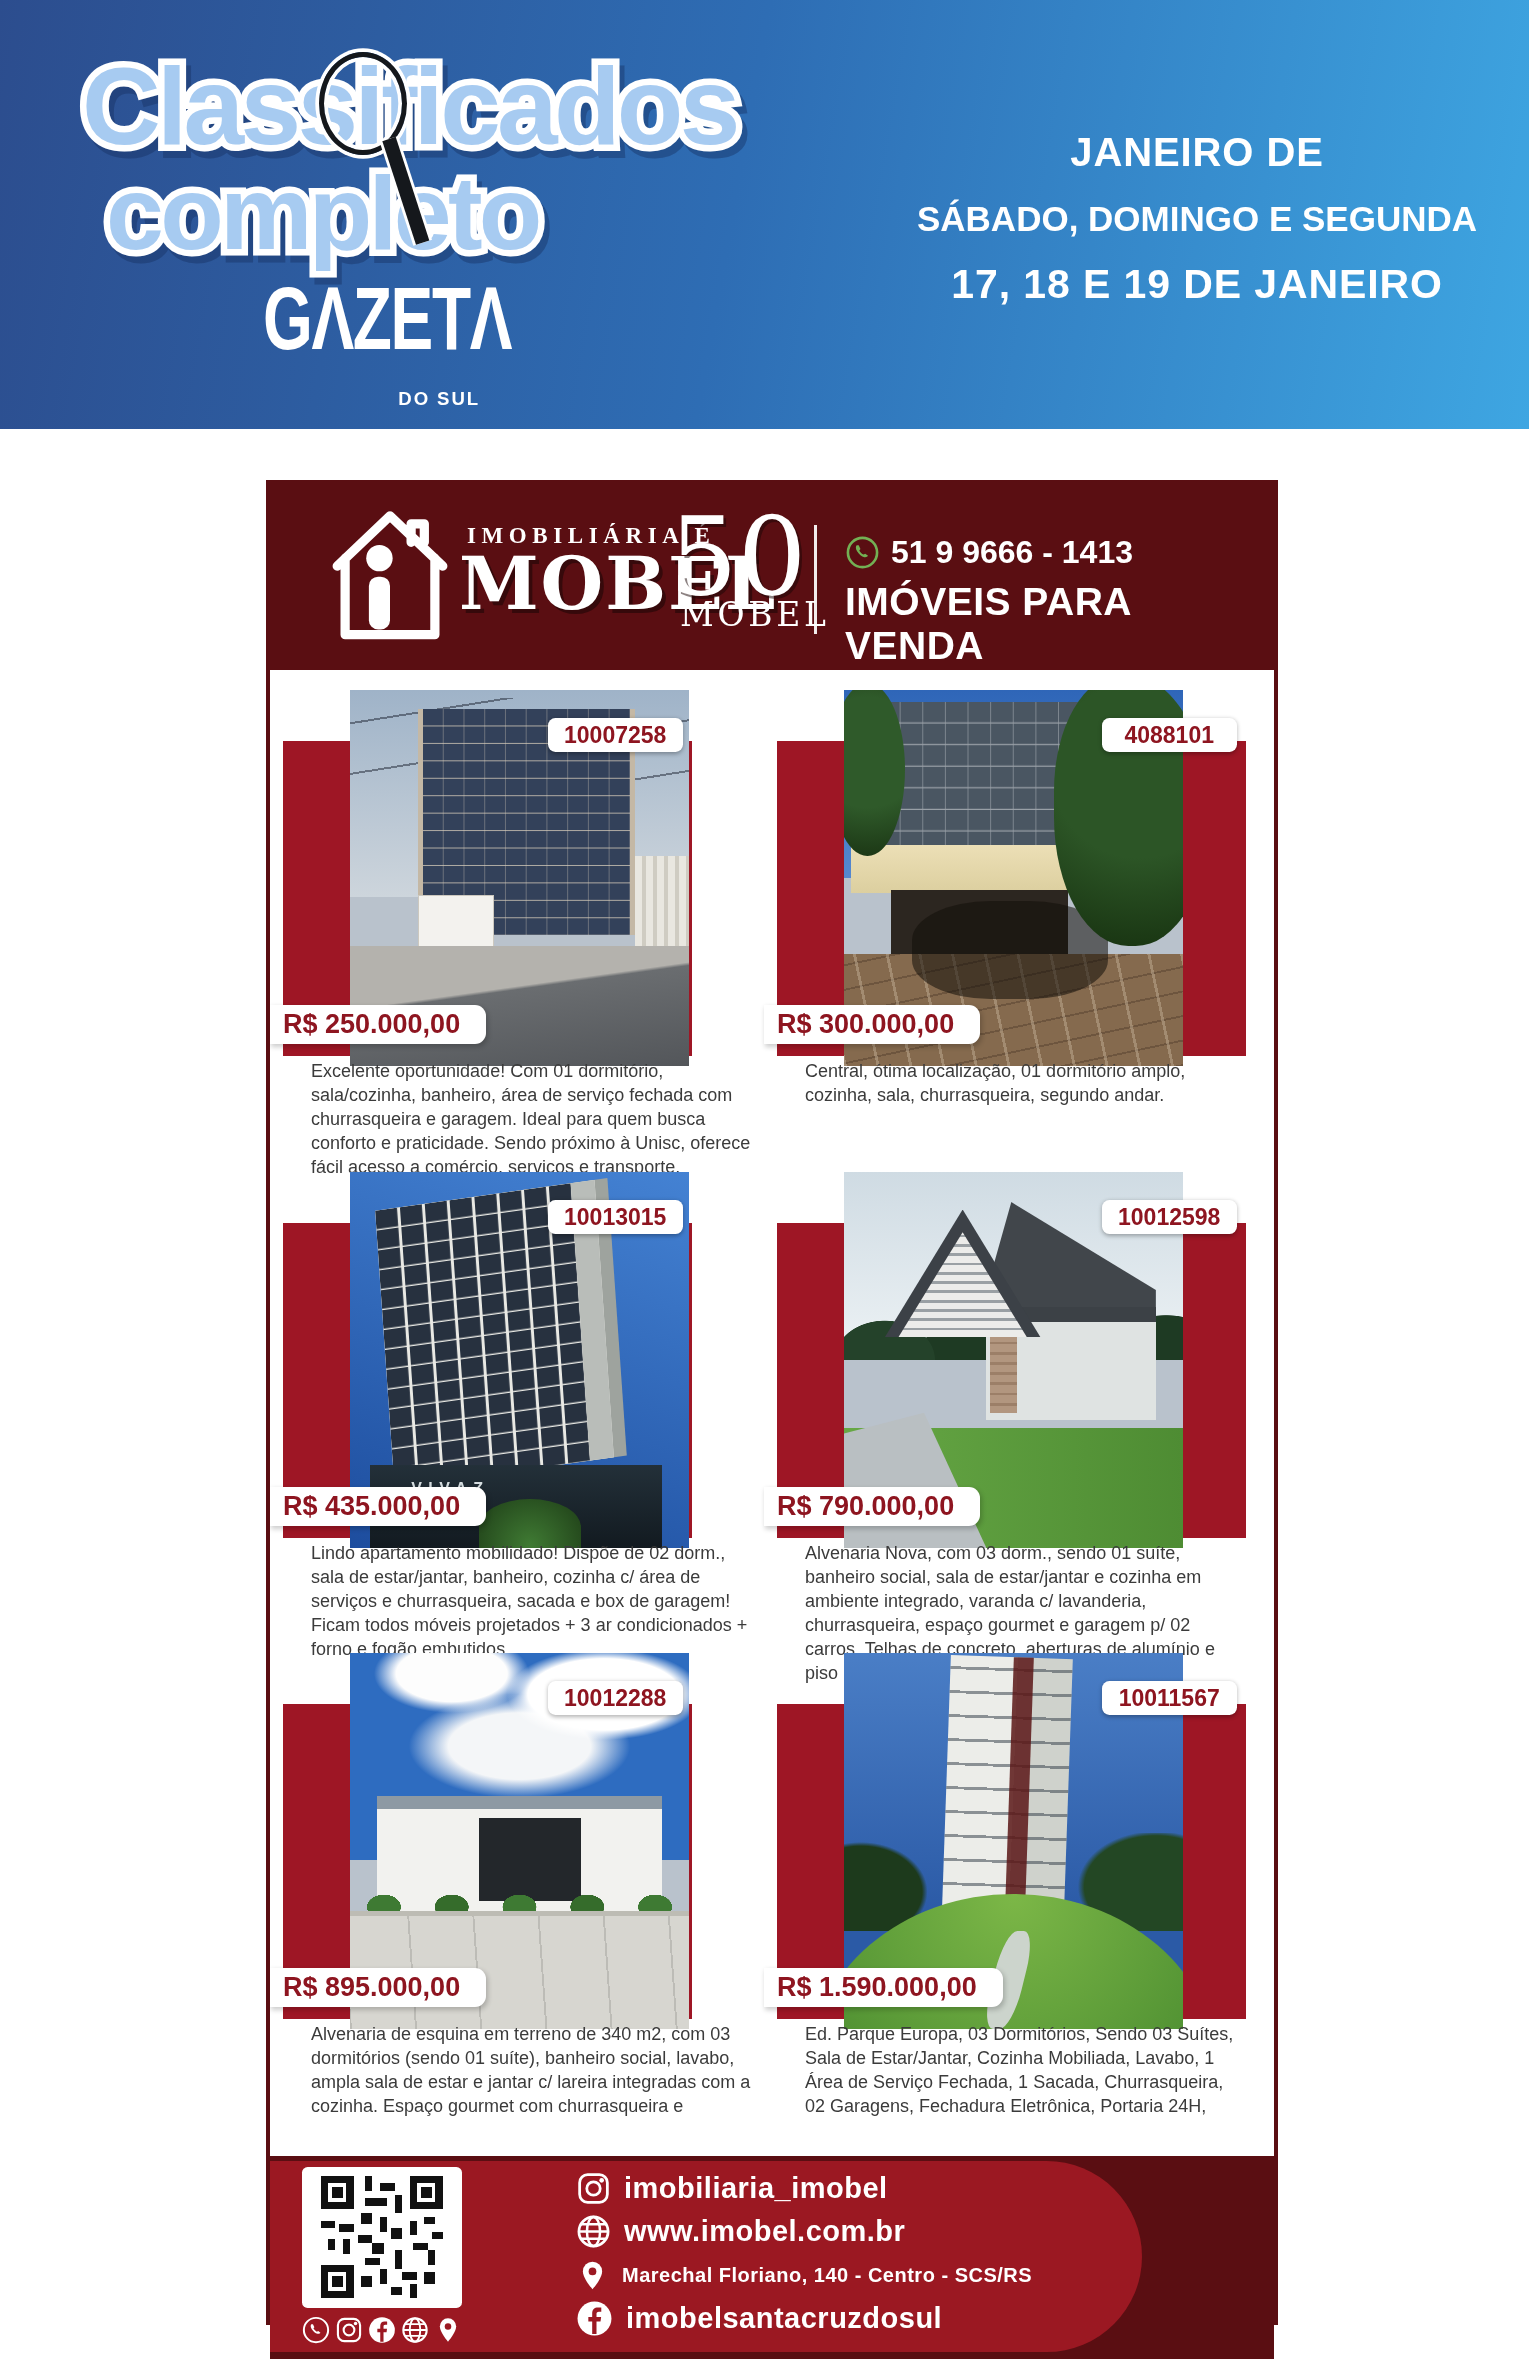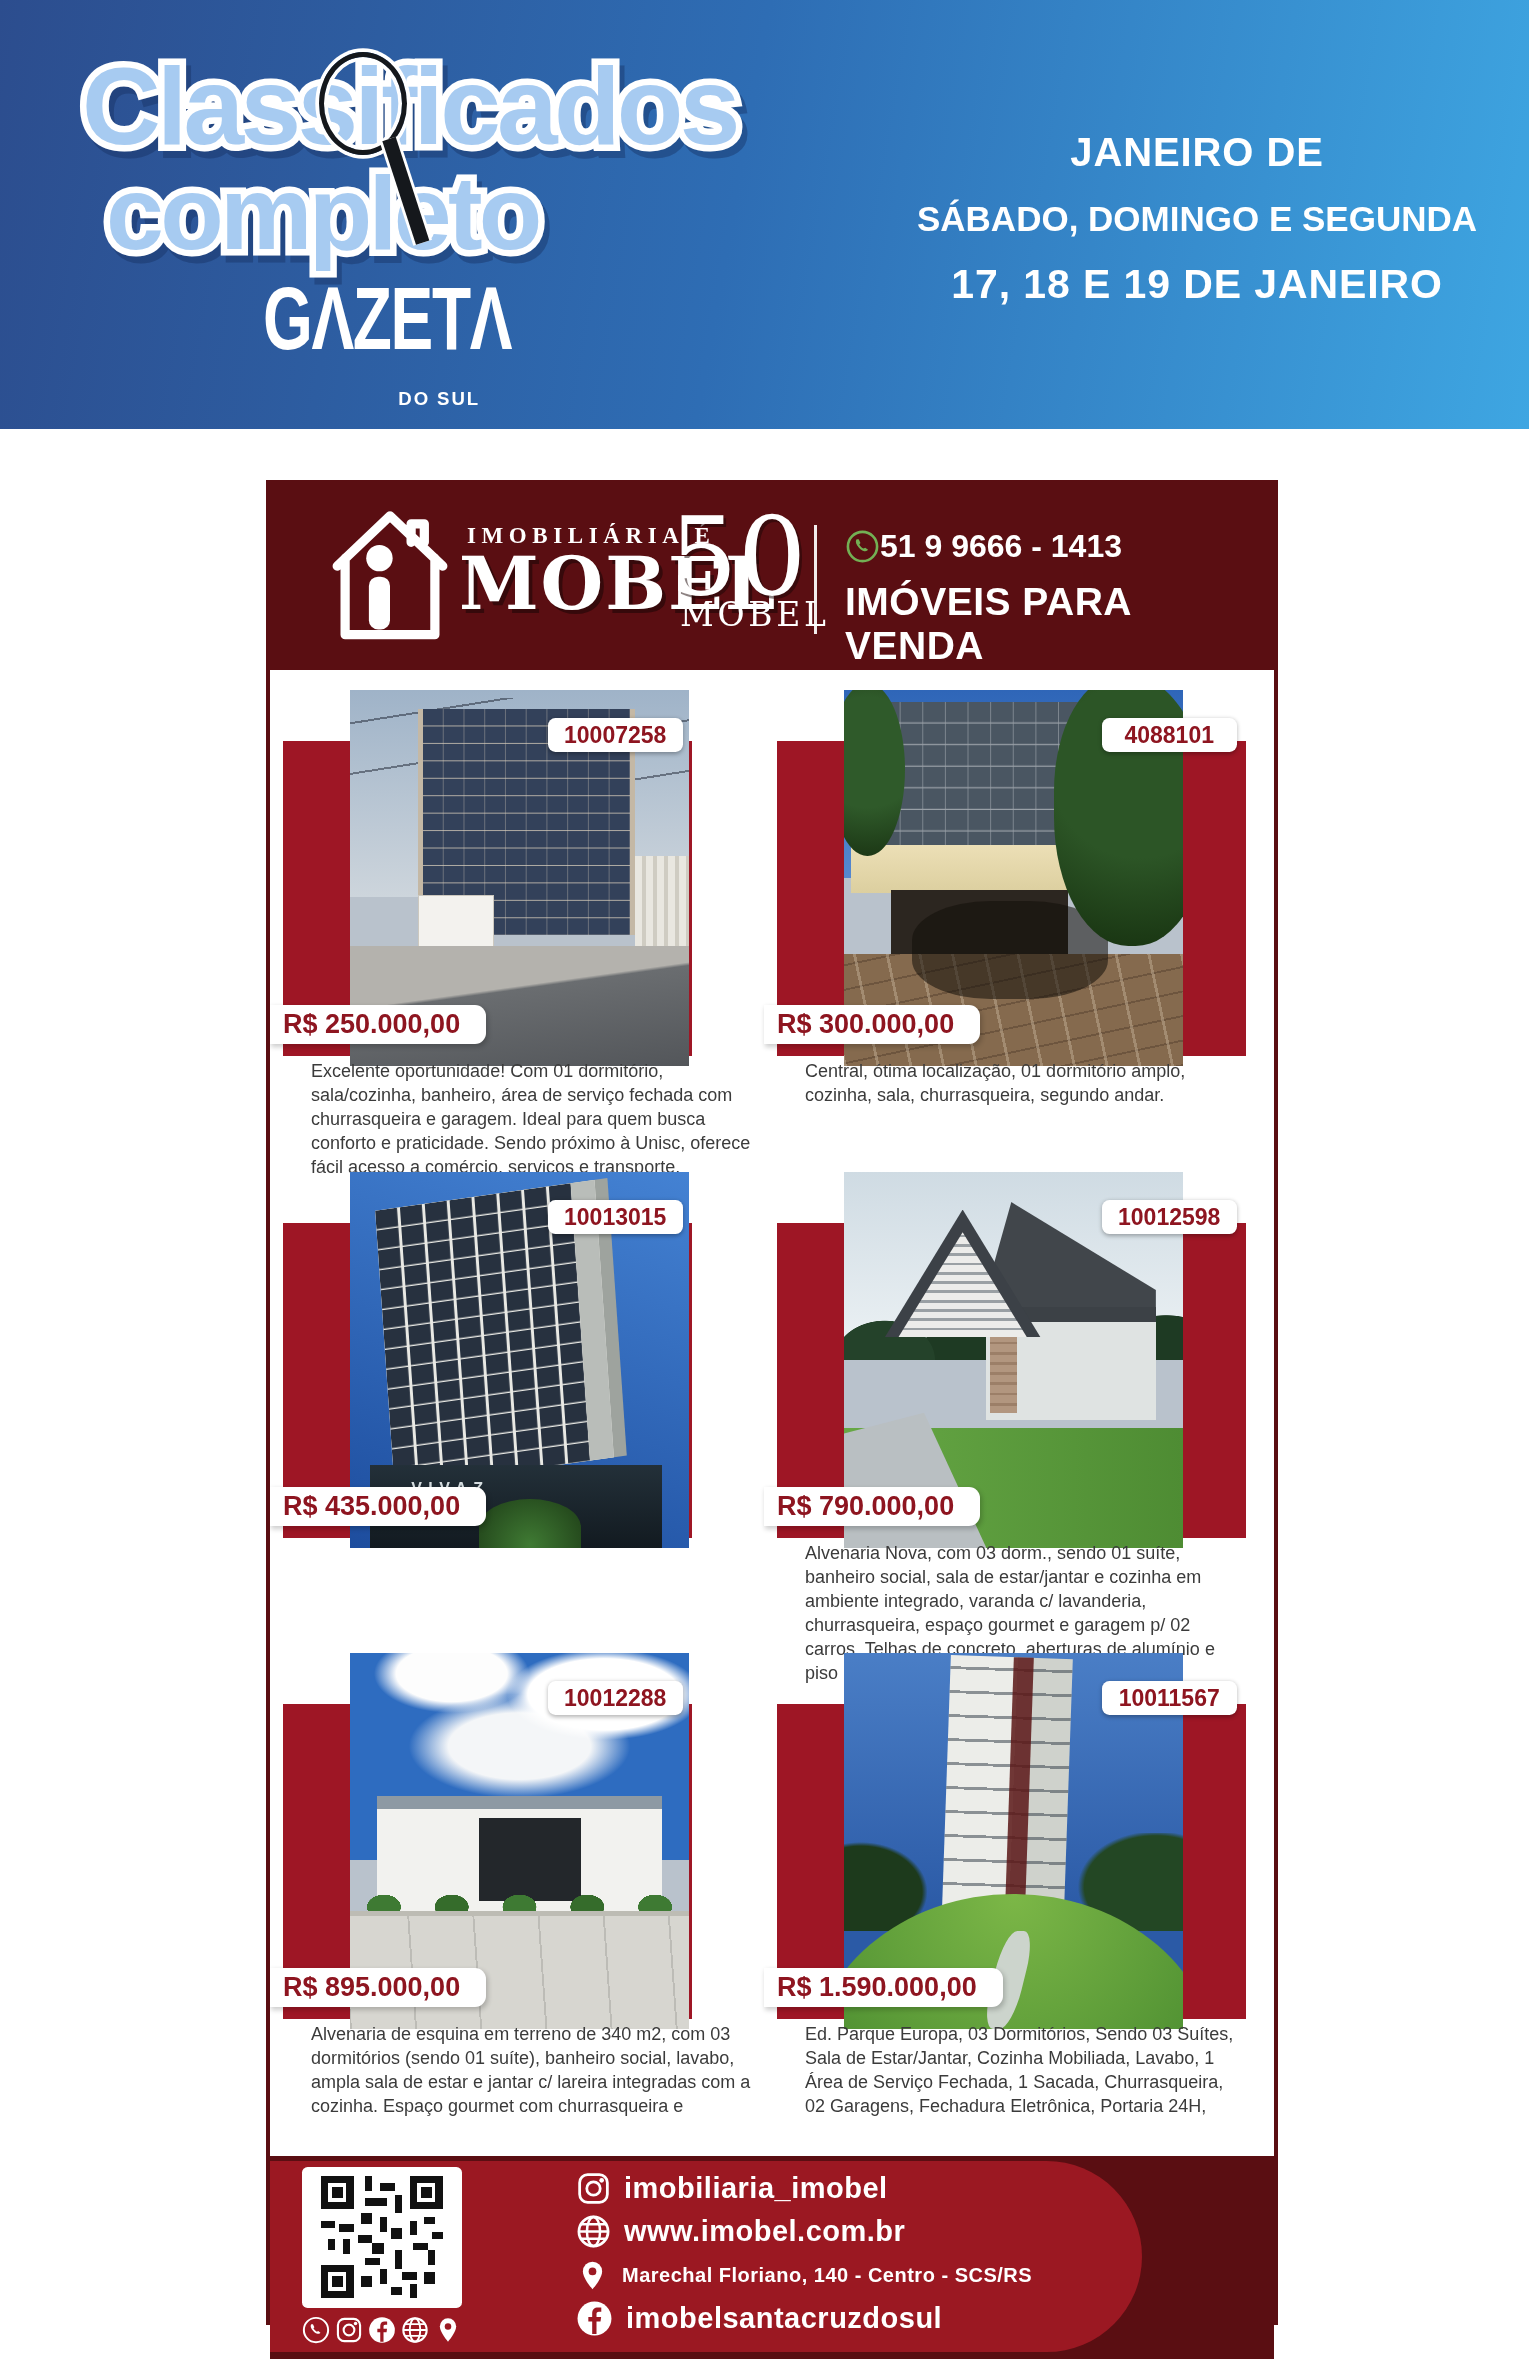--- a/index.html
+++ b/index.html
@@ -34,21 +34,21 @@
       border-left:4.6px solid #5a0e12;border-right:4.6px solid #5a0e12;background:#fff;}
   .ad-header{position:relative;width:100%;height:190px;background:#5a0e12;color:#fff;}
   .tagline{left:197px;top:43px;font-family:"Liberation Serif",serif;font-size:23px;
     letter-spacing:5.6px;font-weight:600;}
   .brand{left:189px;top:61px;font-family:"DejaVu Serif",serif;font-weight:800;font-size:72px;
     letter-spacing:1.9px;text-shadow:3.7px 3.7px 0 rgba(25,5,6,.55);}
   .fifty{left:399px;top:23px;font-family:"DejaVu Serif",serif;font-size:108px;line-height:1;
     text-shadow:2.8px 2.8px 0 rgba(25,5,6,.5);}
   .anos{left:410px;top:115px;font-family:"DejaVu Serif",serif;font-size:33px;letter-spacing:3.7px;}
   .divider{left:544px;top:45px;width:2.8px;height:109px;background:#fff;opacity:.92;}
-  .phone-row{left:575px;top:48px;display:flex;align-items:center;}
+  .phone-row{left:575px;top:54px;display:flex;align-items:center;gap:11px;}
   .phone-row .txt{font-size:32px;font-weight:700;}
   .venda{left:575px;top:100px;font-size:39px;font-weight:800;letter-spacing:0.5px;}
 
   
   .ad-body{position:relative;width:100%;height:1452px;background:#fff;overflow:hidden;}
   .card{position:absolute;width:422px;height:478px;}
   .card.colR{width:482px;}
   .red{position:absolute;left:13px;top:51px;right:0;height:315px;background:#9e1625;}
   .photo{position:absolute;left:80px;top:0;width:339px;height:376px;overflow:hidden;background:#b9c2cc;}
   .photo .abs{position:absolute;}
@@ -256,20 +256,21 @@
         <div class="photo">
           <div class="abs sky3"></div>
           <div class="abs tower3"></div>
           <div class="abs shop3">
             <span class="sign">VIVAZ</span>
           </div>
           <div class="abs plant3"></div>
         </div>
         <div class="badge">10013015</div>
         <div class="price">R$ 435.000,00</div>
+        <div class="desc">Lindo apartamento mobilidado! Dispõe de 02 dorm., sala de estar/jantar, banheiro, cozinha c/ área de serviços e churrasqueira, sacada e box de garagem! Ficam todos móveis projetados + 3 ar condicionados + forno e fogão embutidos.</div>
       </div>
 
       <div class="card colR" style="left:494px;top:502px">
         <div class="red"></div>
         <div class="photo">
           <div class="abs sky4"></div>
           <div class="abs trees4"></div>
           <div class="abs roof4c"></div>
           <div class="abs wall4"></div>
           <div class="abs roof4a"></div>

